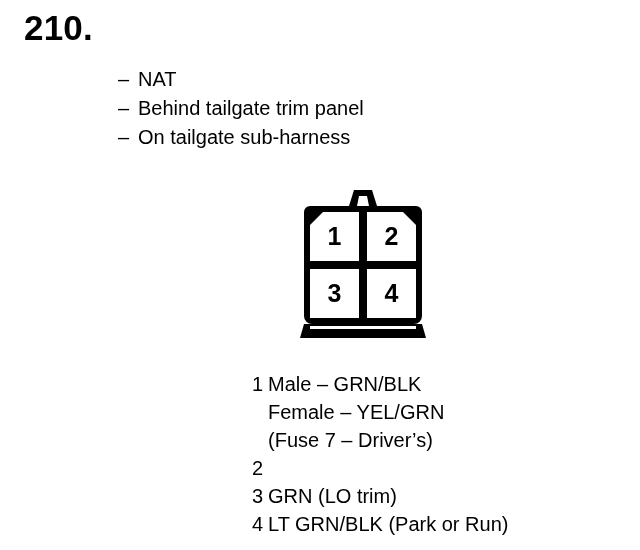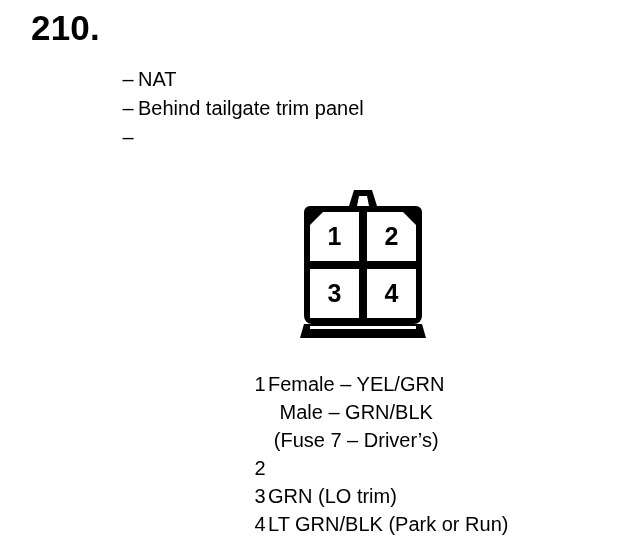--- a/index.html
+++ b/index.html
@@ -8,21 +8,21 @@
   }
   * { margin: 0; padding: 0; box-sizing: border-box; }
   html, body { width: 640px; height: 550px; }
   body {
     background: var(--paper);
     color: var(--ink);
     font-family: "Liberation Sans", "DejaVu Sans", sans-serif;
     position: relative;
     overflow: hidden;
   }
-  .page { position: absolute; inset: 0; text-align: center; }
+  .page { position: absolute; inset: 0; }
 
   
   .title {
     position: absolute;
     left: 24px;
     top: 10px;
     display: flex;
     font-size: 35px;
     line-height: 35px;
     font-weight: bold;
@@ -124,20 +124,21 @@
     <div class="note">
       <span class="note-dash">–</span>
       <span>NAT</span>
     </div>
     <div class="note">
       <span class="note-dash">–</span>
       <span>Behind tailgate trim panel</span>
     </div>
     <div class="note">
       <span class="note-dash">–</span>
+      <span>On tailgate sub-harness</span>
     </div>
   </div>
 
   <div class="figure">
     <div class="tab"></div>
     <div class="conn-body">
       <div class="cavity c1">
         <span>1</span>
       </div>
       <div class="cavity c2">
@@ -150,22 +151,22 @@
         <span>4</span>
       </div>
     </div>
     <div class="base"></div>
   </div>
 
   <div class="pins">
     <div class="pin-row">
       <span class="pin-num">1</span>
       <div class="pin-lines">
+        <div>Male – GRN/BLK</div>
         <div>Female – YEL/GRN</div>
-        <div>Male – GRN/BLK</div>
         <div>(Fuse 7 – Driver’s)</div>
       </div>
     </div>
     <div class="pin-row">
       <span class="pin-num">2</span>
     </div>
     <div class="pin-row">
       <span class="pin-num">3</span>
       <div class="pin-lines">
         <div>GRN (LO trim)</div>

